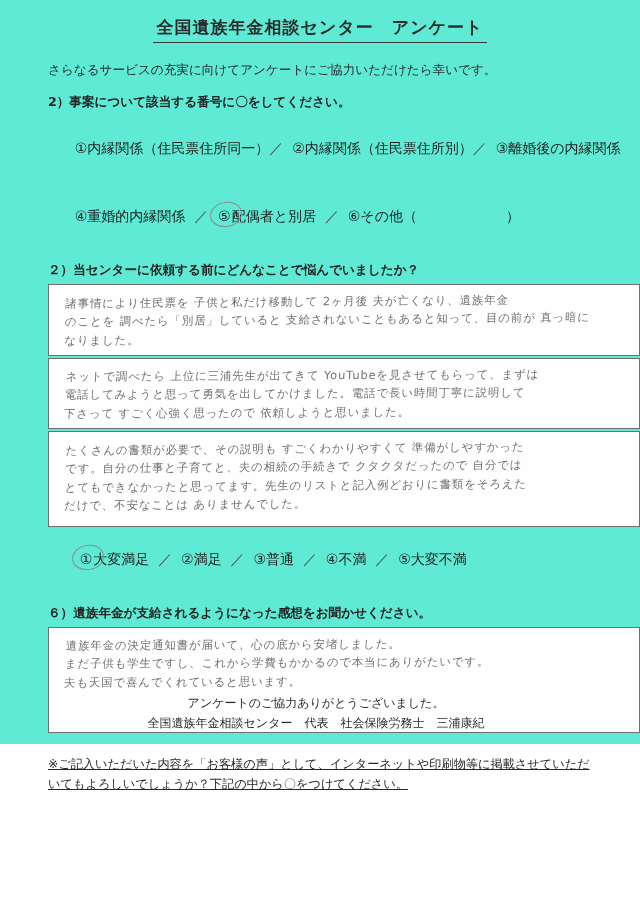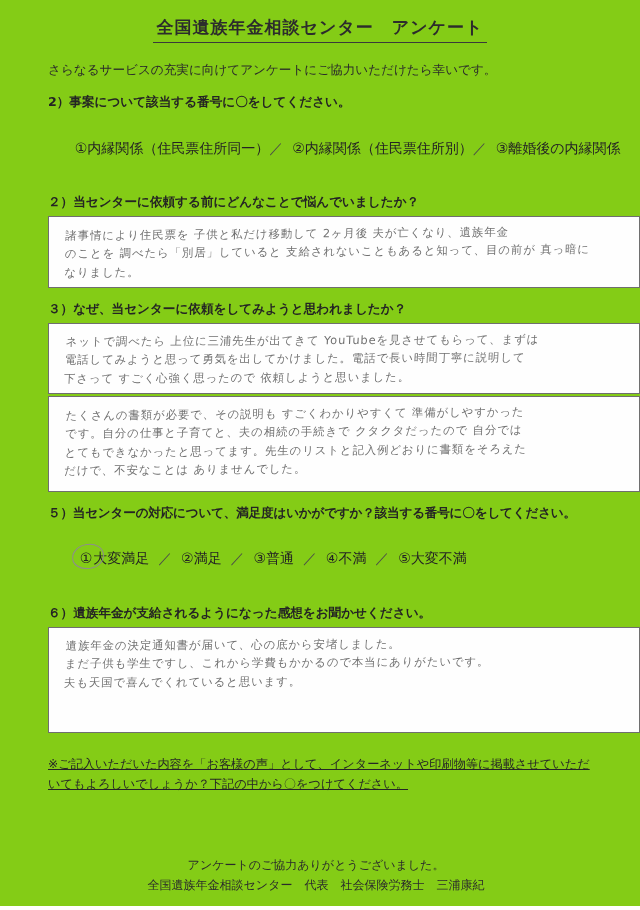--- a/index.html
+++ b/index.html
@@ -11,22 +11,22 @@
     height: 910px;
     background: #ffffff;
     font-family: "DejaVu Sans", "Liberation Sans", sans-serif;
     color: #2a2a2a;
     overflow: hidden;
     position: relative;
   }
   .page {
     position: relative;
     width: 640px;
-    height: 906px;
-    background: #84cc16;
+    height: 744px;
+    background: #5eead4;
     box-sizing: border-box;
     padding: 0;
   }
 
   
   .title-wrap {
     text-align: center;
     padding-top: 16px;
   }
   .doc-title {
@@ -154,51 +154,52 @@
 
   <div class="intro">
     <div>さらなるサービスの充実に向けてアンケートにご協力いただけたら幸いです。</div>
   </div>
 
   <div class="q-block">
     <div class="q-label">2）事案について該当する番号に〇をしてください。</div>
     <div class="opt-row">
       <span>①内縁関係（住民票住所同一）</span><span class="sep">／</span>  <span>②内縁関係（住民票住所別）</span><span class="sep">／</span>  <span>③離婚後の内縁関係</span>
     </div>
+    <div class="opt-row">
+      <span>④重婚的内縁関係</span>  <span class="sep">／</span>  <span class="circled"><span>⑤</span></span><span>配偶者と別居</span>  <span class="sep">／</span>  <span>⑥その他（</span>                    <span>）</span>
+    </div>
   </div>
 
   <div class="q-block">
     <div class="q-label">２）当センターに依頼する前にどんなことで悩んでいましたか？</div>
     <div class="ans-box">
       <div class="hand l1">諸事情により住民票を 子供と私だけ移動して 2ヶ月後 夫が亡くなり、遺族年金
 のことを 調べたら「別居」していると 支給されないこともあると知って、目の前が 真っ暗に
 なりました。</div>
     </div>
   </div>
 
   <div class="q-block">
-    <div class="q-label">３）なぜ、当センターに依頼をしてみようと思われましたか？</div>
     <div class="ans-box">
       <div class="hand l2">ネットで調べたら 上位に三浦先生が出てきて YouTubeを見させてもらって、まずは
 電話してみようと思って勇気を出してかけました。電話で長い時間丁寧に説明して
 下さって すごく心強く思ったので 依頼しようと思いました。</div>
     </div>
   </div>
 
   <div class="q-block">
     <div class="ans-box" style="padding-bottom:13px;">
       <div class="hand l1">たくさんの書類が必要で、その説明も すごくわかりやすくて 準備がしやすかった
 です。自分の仕事と子育てと、夫の相続の手続きで クタクタだったので 自分では
 とてもできなかったと思ってます。先生のリストと記入例どおりに書類をそろえた
 だけで、不安なことは ありませんでした。</div>
     </div>
   </div>
 
   <div class="q-block">
-    <div class="q-label thin">５）当センターの対応について、満足度はいかがですか？該当する番号に〇をしてください。</div>
     <div class="opt-row" style="margin-left:4px;">
       <span class="circled"><span>①</span></span><span>大変満足</span>  <span class="sep">／</span>  <span>②満足</span>  <span class="sep">／</span>  <span>③普通</span>  <span class="sep">／</span>  <span>④不満</span>  <span class="sep">／</span>  <span>⑤大変不満</span>
     </div>
   </div>
 
   <div class="q-block">
     <div class="q-label">６）遺族年金が支給されるようになった感想をお聞かせください。</div>
     <div class="ans-box" style="padding-bottom:42px;">
       <div class="hand l2">遺族年金の決定通知書が届いて、心の底から安堵しました。
 まだ子供も学生ですし、これから学費もかかるので本当にありがたいです。

